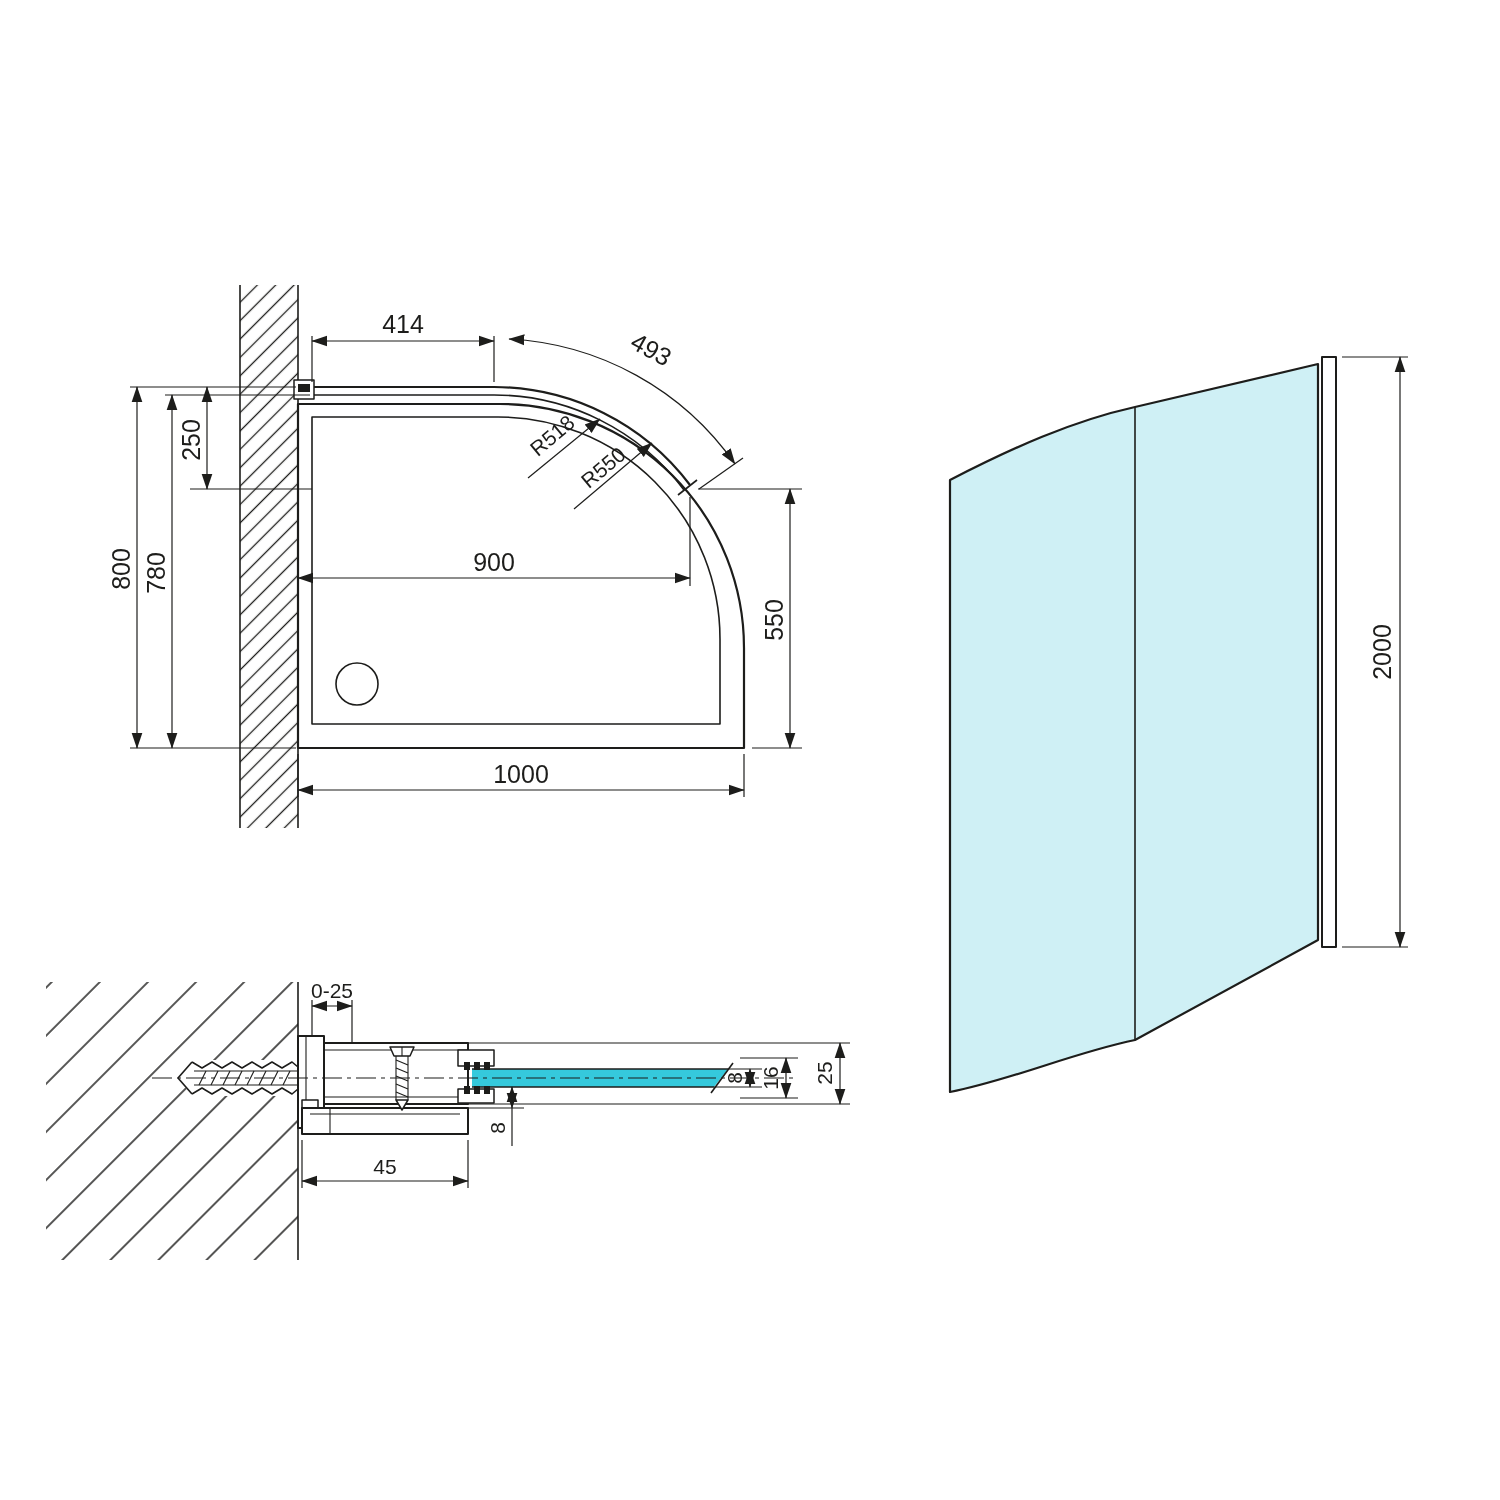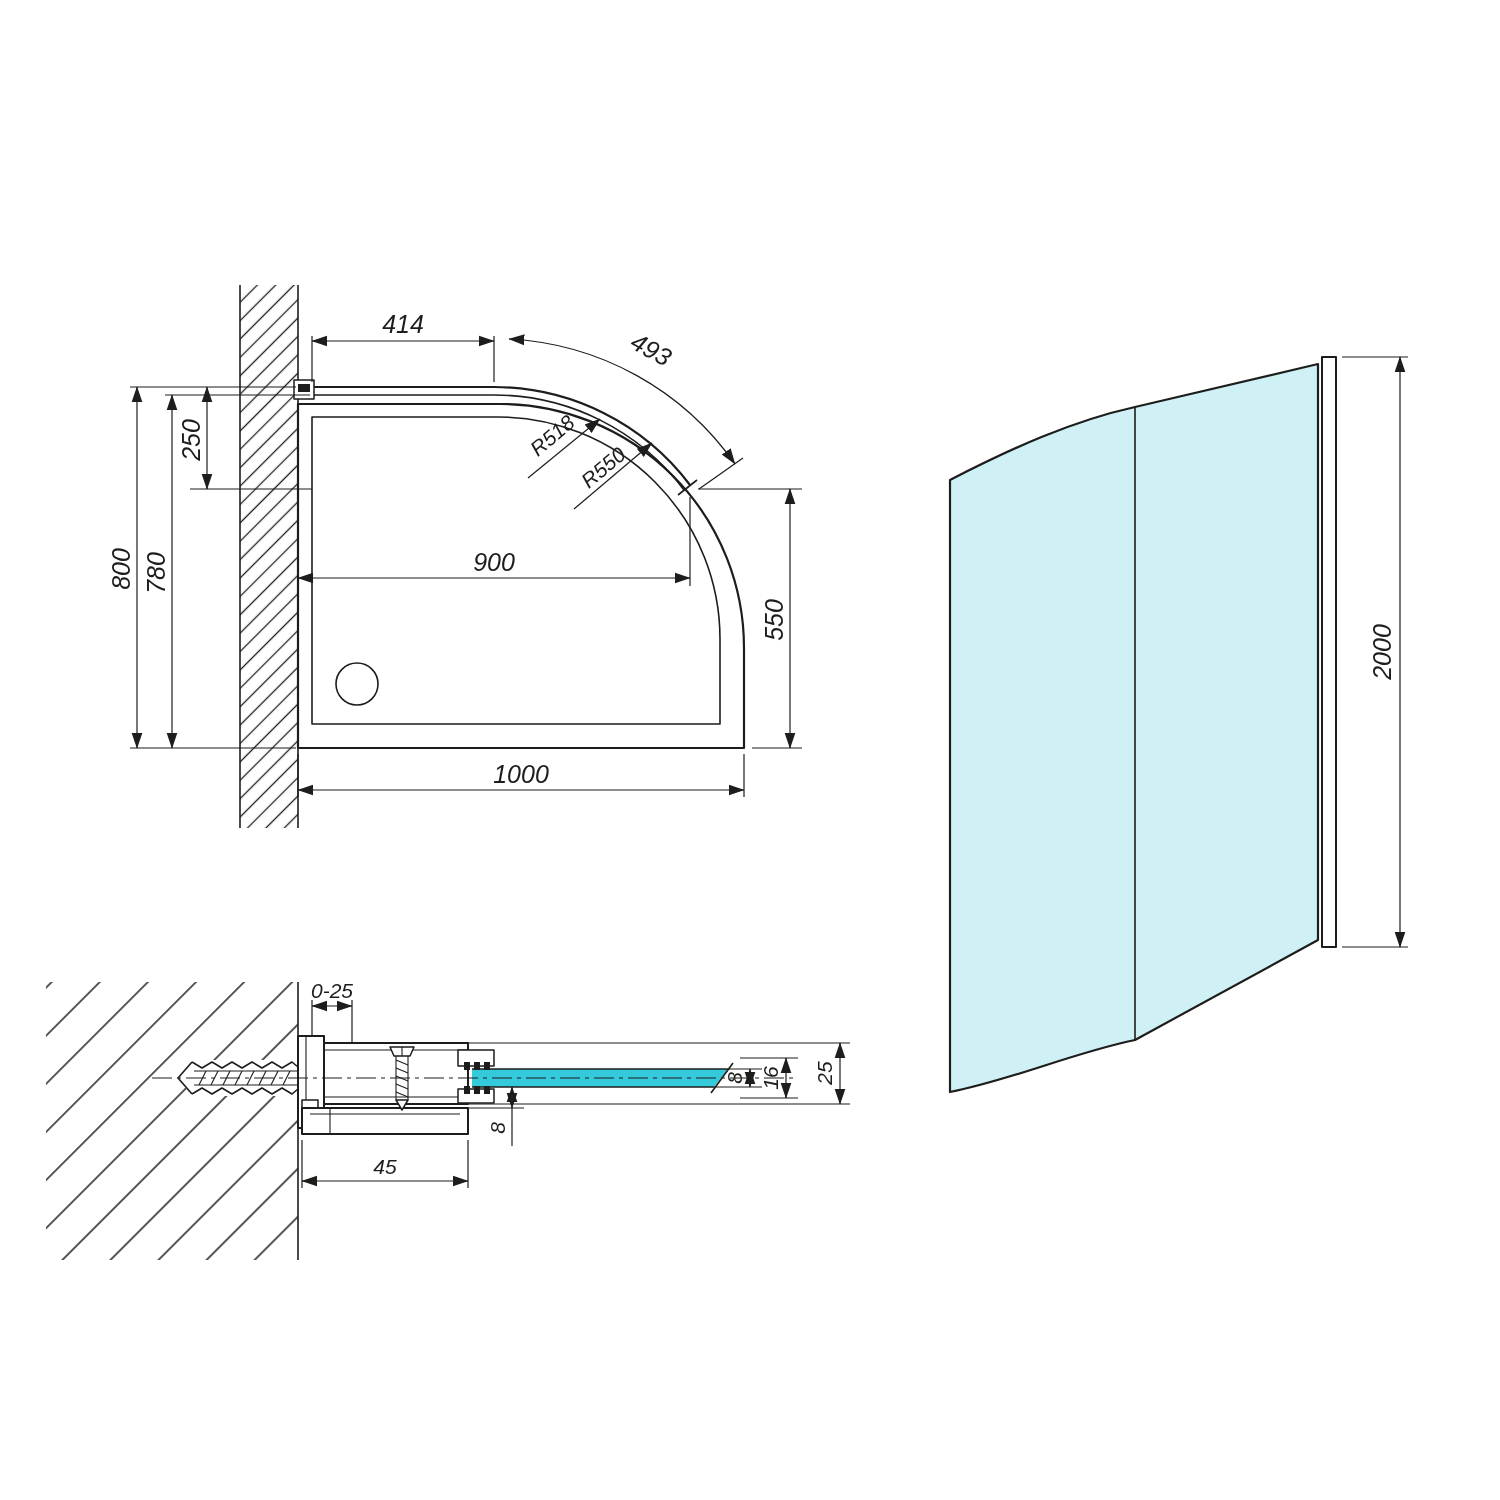--- a/index.html
+++ b/index.html
@@ -2,21 +2,21 @@
 <html style="--line: #1d1d1b; --glass_fill: #cff0f5; --glass_core: #35c9dc; --bg: #ffffff;"><head>
 <meta charset="utf-8">
 <style>
   :root{
     --line:#1d1d1b;
     --glass_fill:#cff0f5;
     --glass_core:#35c9dc;
     --bg:#ffffff;
   }
   html,body{margin:0;padding:0;background:var(--bg);}
-  .stage{width:1500px;height:1500px;background:var(--bg);position:relative;font-family:"Liberation Sans",sans-serif;font-style:italic;}
+  .stage{width:1500px;height:1500px;background:var(--bg);position:relative;font-family:"Liberation Sans",sans-serif;}
   svg{display:block;}
   .ol{fill:none;stroke:var(--line);stroke-width:2.2;stroke-linejoin:round;stroke-linecap:butt;}
   .ol2{fill:none;stroke:var(--line);stroke-width:1.6;stroke-linejoin:round;}
   .olw{fill:#fff;stroke:var(--line);stroke-width:2;stroke-linejoin:round;}
   .olw2{fill:#fff;stroke:var(--line);stroke-width:1.5;stroke-linejoin:round;}
   .thin{fill:none;stroke:var(--line);stroke-width:1.1;}
   .dim line,.dim path{stroke:var(--line);stroke-width:1.2;fill:none;}
   .dim text{font-family:"Liberation Sans",sans-serif;font-size:25px;fill:var(--line);text-anchor:middle;}
   .dim text.small{font-size:21px;}
   .cl{fill:none;stroke:var(--line);stroke-width:1.1;stroke-dasharray:20 5 4 5;}

